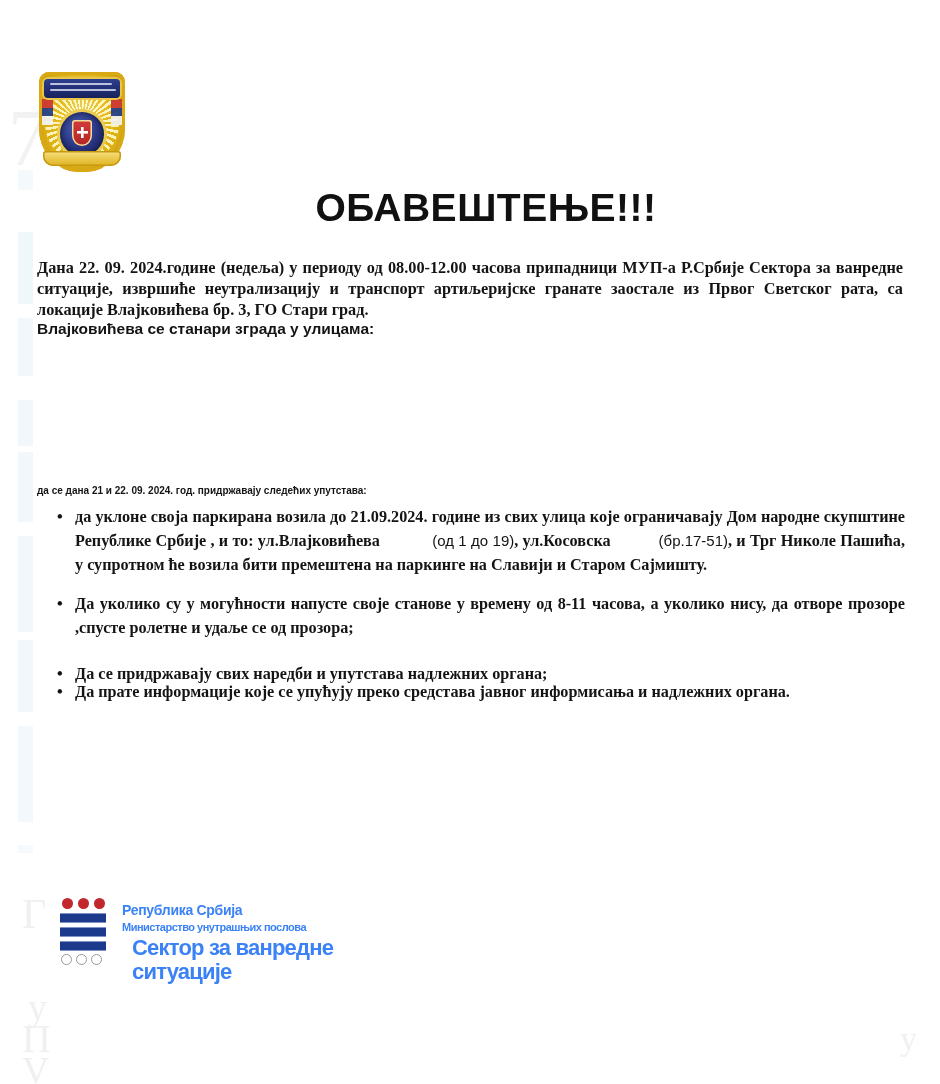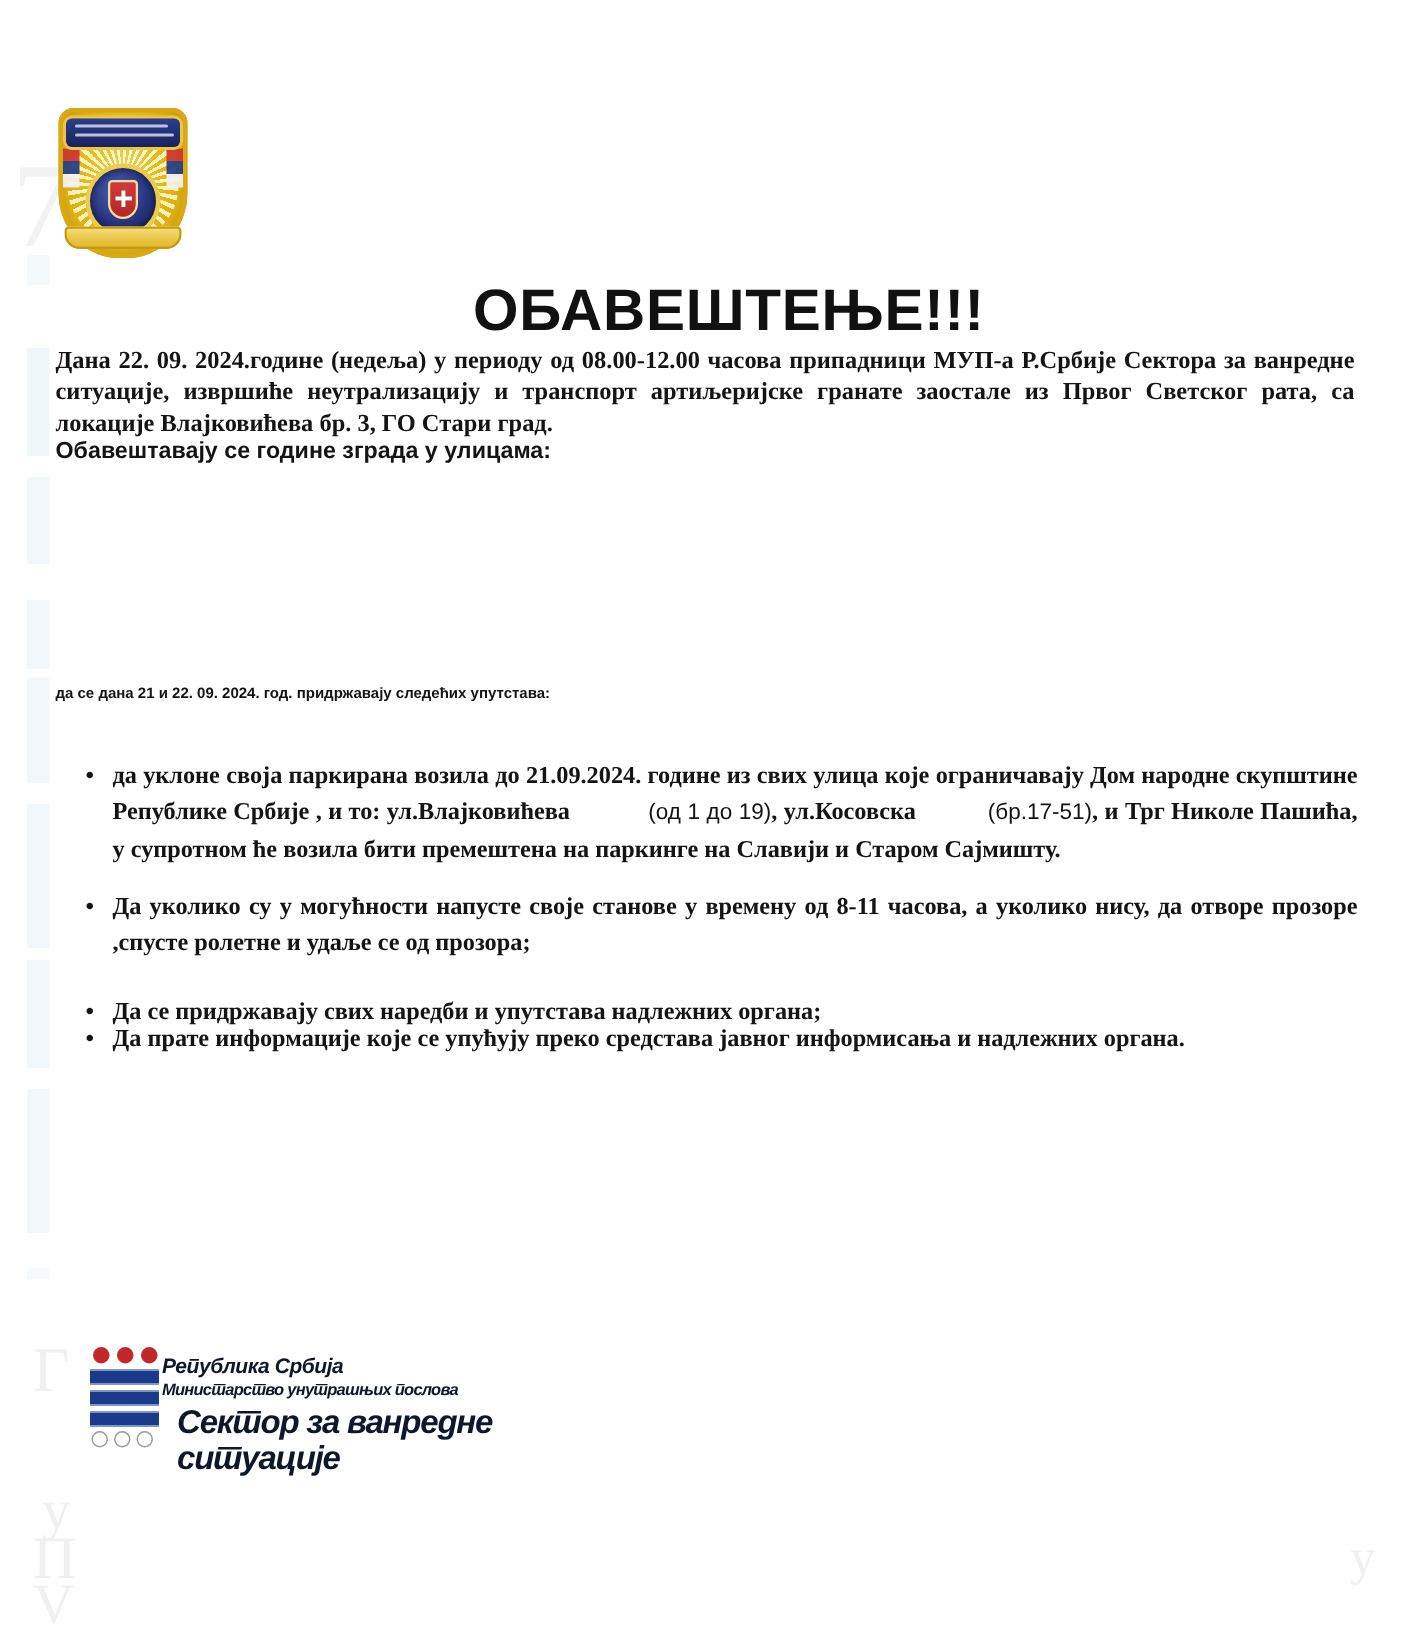--- a/index.html
+++ b/index.html
@@ -162,20 +162,21 @@
     color: #111111;
     padding-left: 16px;
   }
 
   
   .para {
     position: absolute;
     font-family: "Liberation Serif", serif;
     font-weight: bold;
     color: #141414;
+    margin-top: 28px;
   }
   #intro-para {
     left: 37px;
     top: 229px;
     width: 866px;
     font-size: 16.3px;
     line-height: 21px;
     text-align: justify;
     text-justify: inter-word;
   }
@@ -304,26 +305,25 @@
   .fl-ring {
     width: 11px;
     height: 11px;
     border-radius: 50%;
     border: 1.4px solid #9a9a9a;
     box-sizing: border-box;
     background: #ffffff;
   }
   .fl-text {
     position: absolute;
-    left: 48px;
+    left: 62px;
     top: 4px;
-    color: #0f172a;
-    font-family: "Liberation Sans", sans-serif;
-    font-weight: bold;
-    font-style: italic;
+    color: #3b82f6;
+    font-family: "Liberation Sans", sans-serif;
+    font-weight: bold;
   }
   .fl-l1 { font-size: 14px; line-height: 16px; letter-spacing: -0.3px; }
   .fl-l2 { font-size: 11px; line-height: 18px; letter-spacing: -0.5px; }
   .fl-l3 { font-size: 22px; line-height: 24px; letter-spacing: -0.8px; margin-left: 10px; }
 </style>
 </head>
 <body>
 
 <div id="page">
 
@@ -359,21 +359,21 @@
         </div>
       </div>
       <div class="shield-scroll"></div>
     </div>
   </div>
 
   <div id="heading">ОБАВЕШТЕЊЕ!!!</div>
 
   <div class="para" id="intro-para">Дана 22. 09. 2024.године (недеља) у периоду од 08.00-12.00 часова припадници МУП-а Р.Србије Сектора за ванредне ситуације, извршиће неутрализацију и транспорт артиљеријске гранате заостале из Првог Светског рата, са локације Влајковићева бр. 3, ГО Стари град.</div>
 
-  <div class="para" id="streets-lead">Обавештавају се године зграда у улицама:</div>
+  <div class="para" id="streets-lead">Влајковићева се станари зграда у улицама:</div>
 
 
   <div class="para" id="directive-lead">да се дана 21 и 22. 09. 2024. год. придржавају следећих упутстава:</div>
 
   <div class="instr" id="instr-1">
     <span class="bullet">•</span>
     <span class="txt"><span>да уклоне своја паркирана возила до 21.09.2024. године из свих улица које ограничавају Дом народне скупштине Републике Србије , и то: ул.Влајковићева </span><span class="light">(од 1 до 19)</span><span>, ул.Косовска</span><span class="light">(бр.17-51)</span><span>, и Трг Николе Пашића, у супротном ће возила бити премештена на паркинге на Славији  и Старом Сајмишту.</span></span>
   </div>
 
   <div class="instr" id="instr-2">

